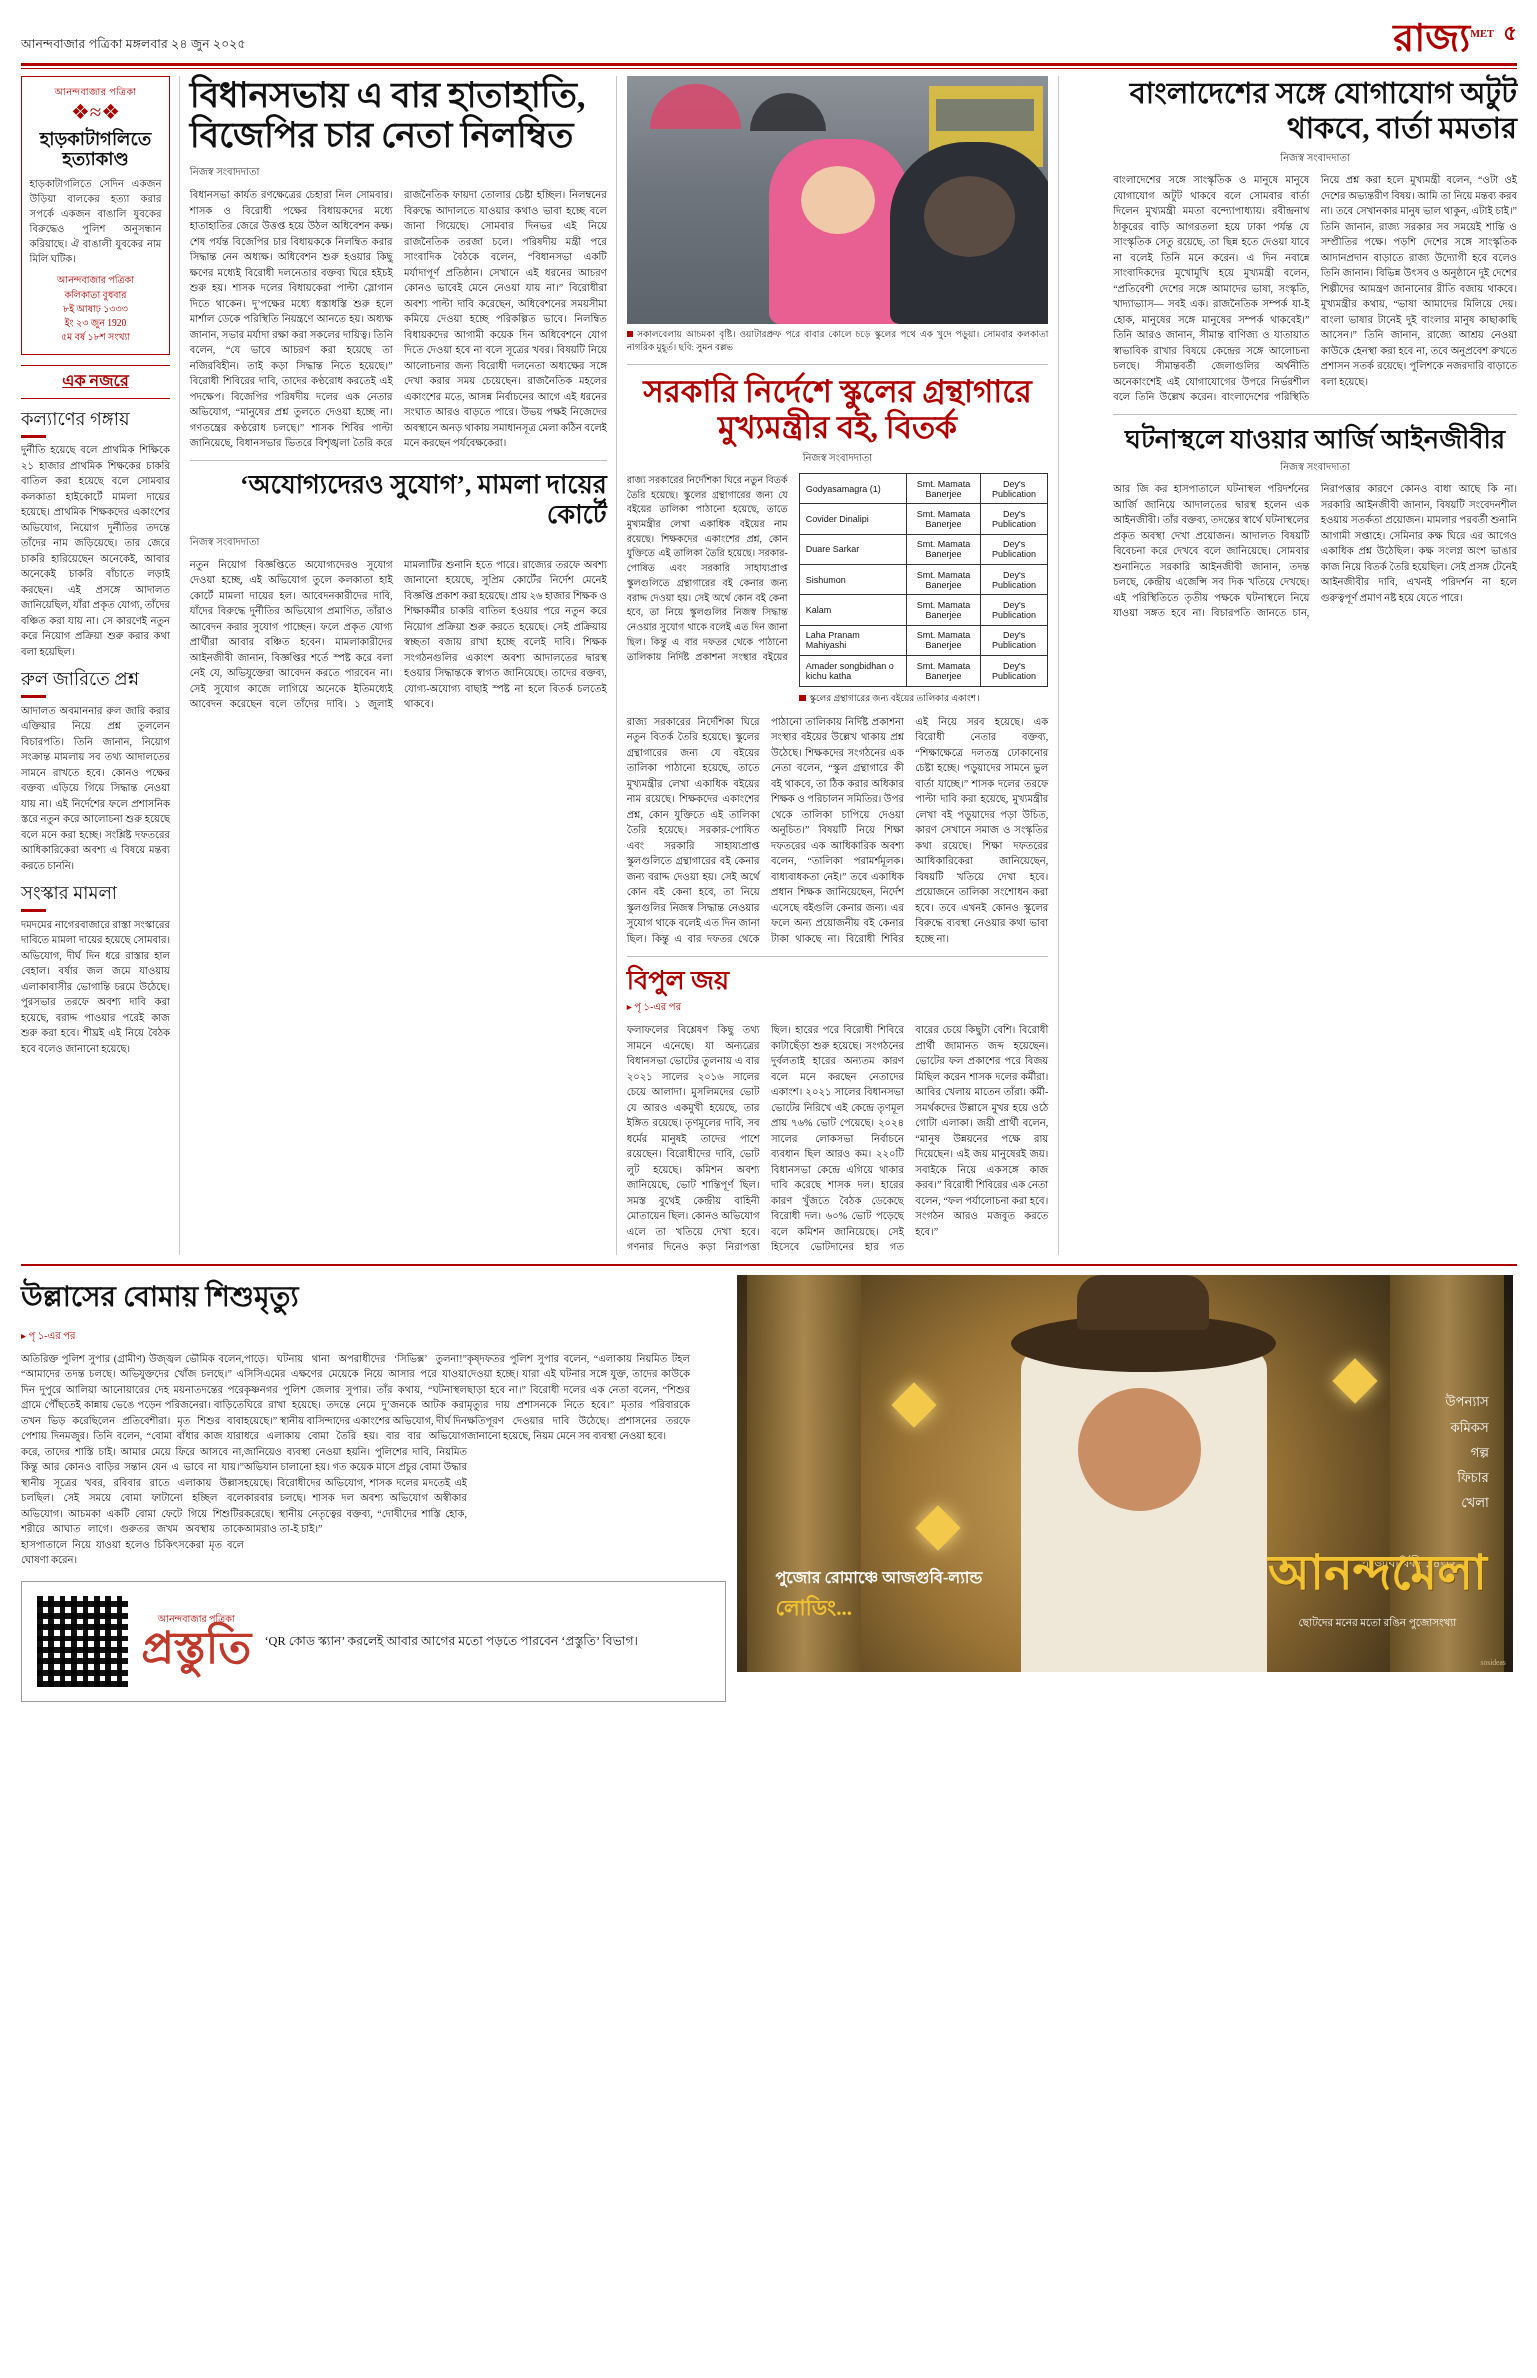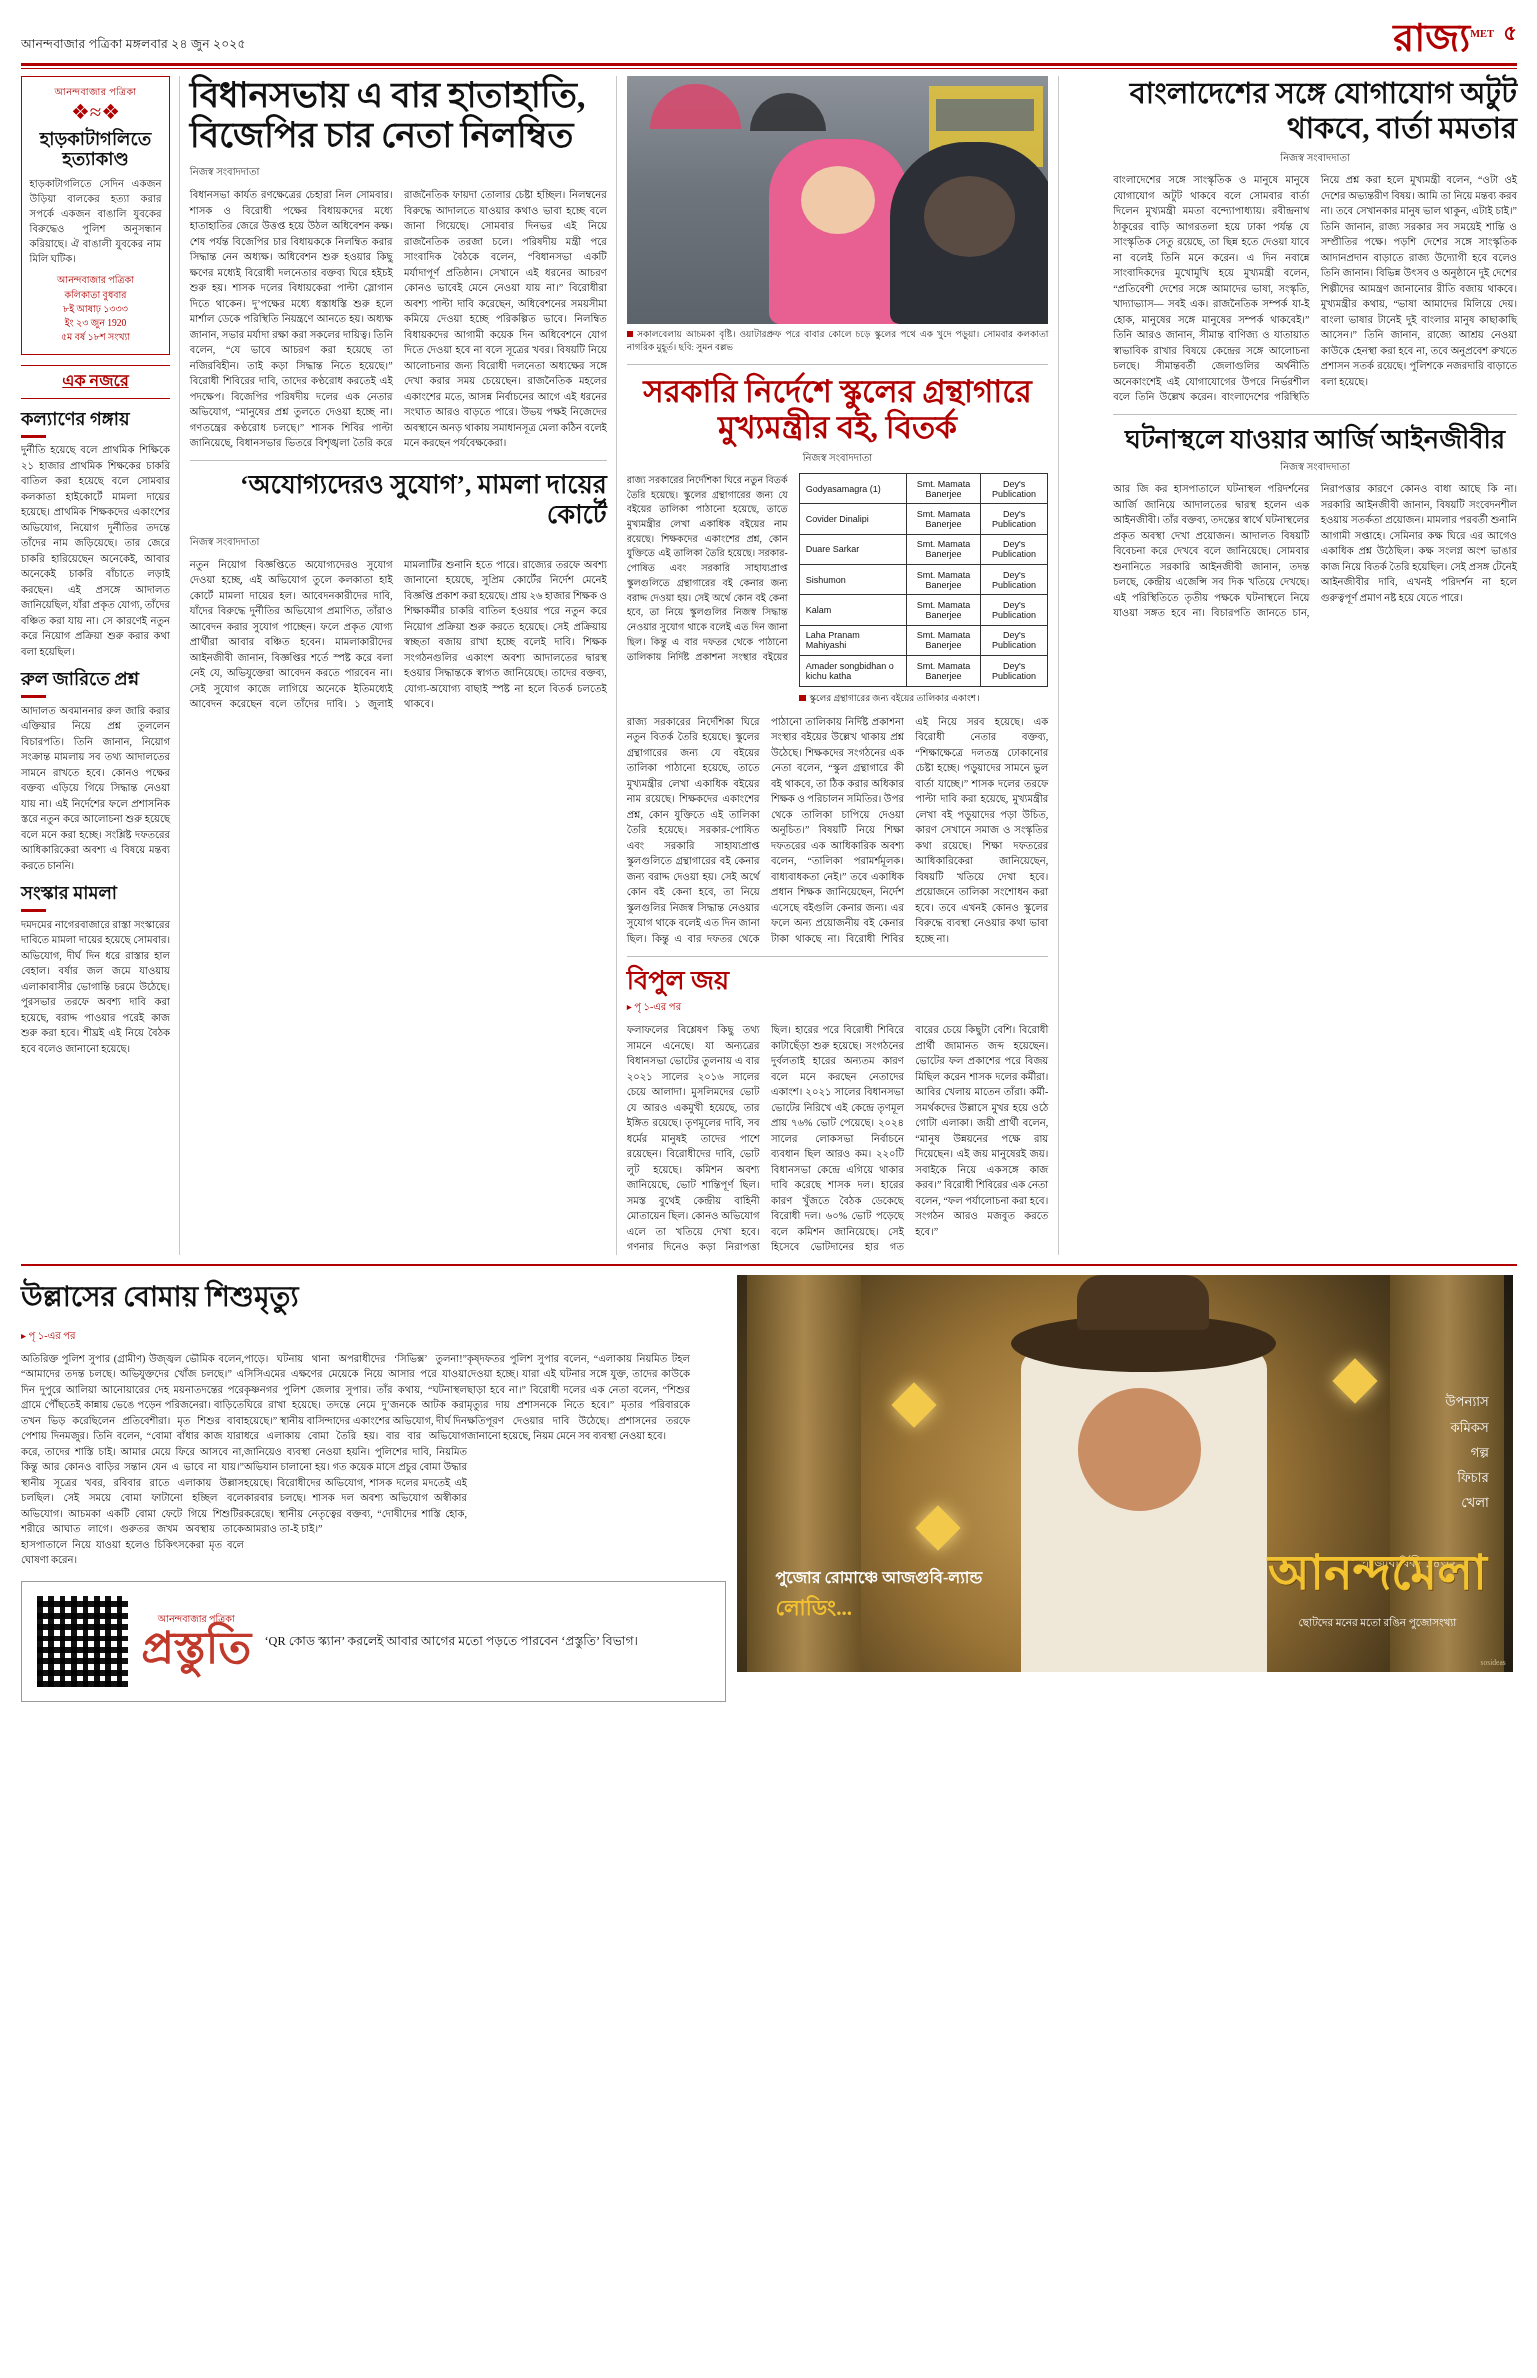--- a/index.html
+++ b/index.html
@@ -28,21 +28,21 @@
 
   
   .boxed{border:0.9px solid #b00000;padding:7.6px 7.6px 9.5px;text-align:center;}
   .brandline{font-size:9.5px;color:#b00000;letter-spacing:0.5px;margin-bottom:1.9px;}
   .logo-swirl{font-size:21px;color:#b00000;line-height:1;}
   .box-head{font-size:18px;font-weight:bold;line-height:1.15;margin:5.7px 0 5.7px;}
   .box-body{font-size:10px;line-height:1.5;text-align:justify;color:#222;}
   .box-foot{font-size:9.5px;color:#b00000;line-height:1.5;margin-top:7.6px;}
   .ek-nojore{border-top:1.9px solid #b00000;border-bottom:1.9px solid #b00000;margin:9.5px 0 7.6px;padding:2.8px 0;text-align:center;font-size:16px;font-weight:bold;color:#b00000;text-decoration:underline;}
 
-  h3.sub{font-size:18px;font-weight:bold;margin:9.5px 0 5.7px;line-height:1.15;}
+  h3.sub{font-size:18px;font-weight:normal;margin:9.5px 0 5.7px;line-height:1.15;}
   .bulletbar{width:24.6px;height:2.8px;background:#b00000;margin:5.7px 0 4.7px;}
   .small{font-size:10px;line-height:1.55;text-align:justify;}
   .byline{font-size:10px;text-align:center;color:#333;margin:4.7px 0 5.7px;}
 
   
   .hl-main{font-size:35px;line-height:1.12;font-weight:bold;letter-spacing:-0.3px;}
   .hl-red{font-size:31px;line-height:1.15;font-weight:bold;color:#b00000;text-align:center;}
   .hl-mid{font-size:25.6px;line-height:1.15;font-weight:bold;}
   .hl-right{font-size:29px;line-height:1.18;font-weight:bold;text-align:right;}
 

